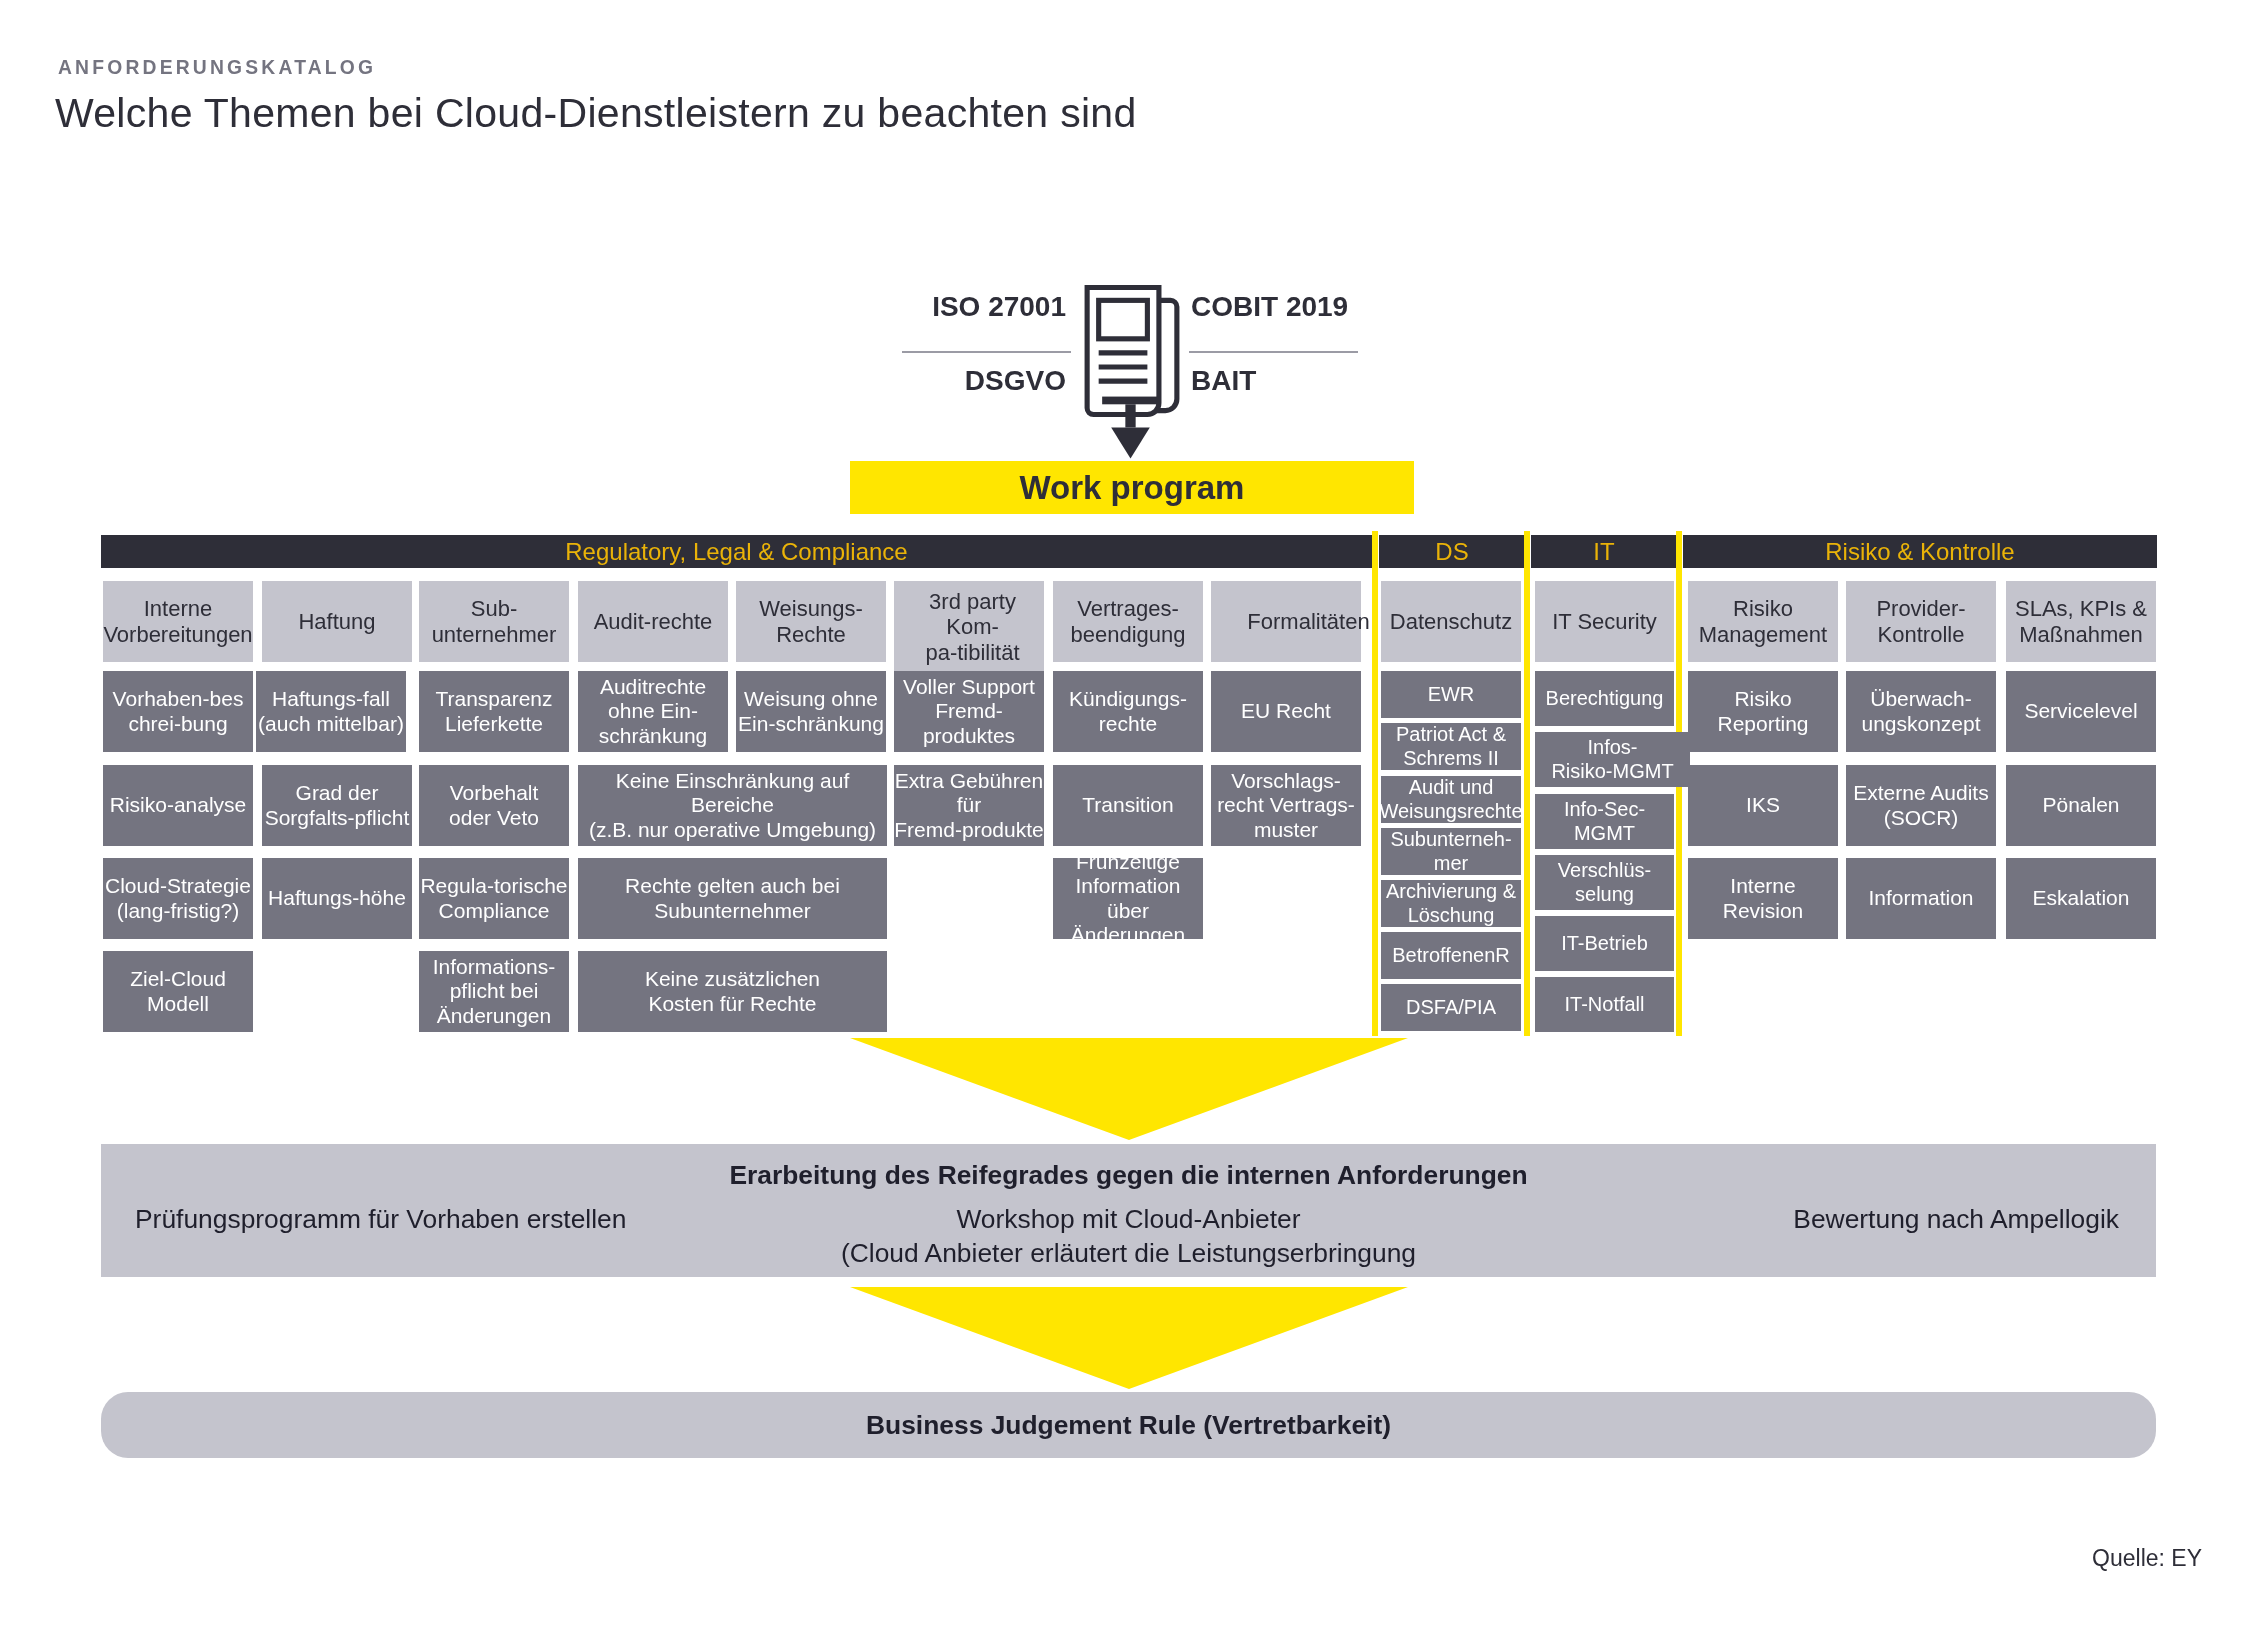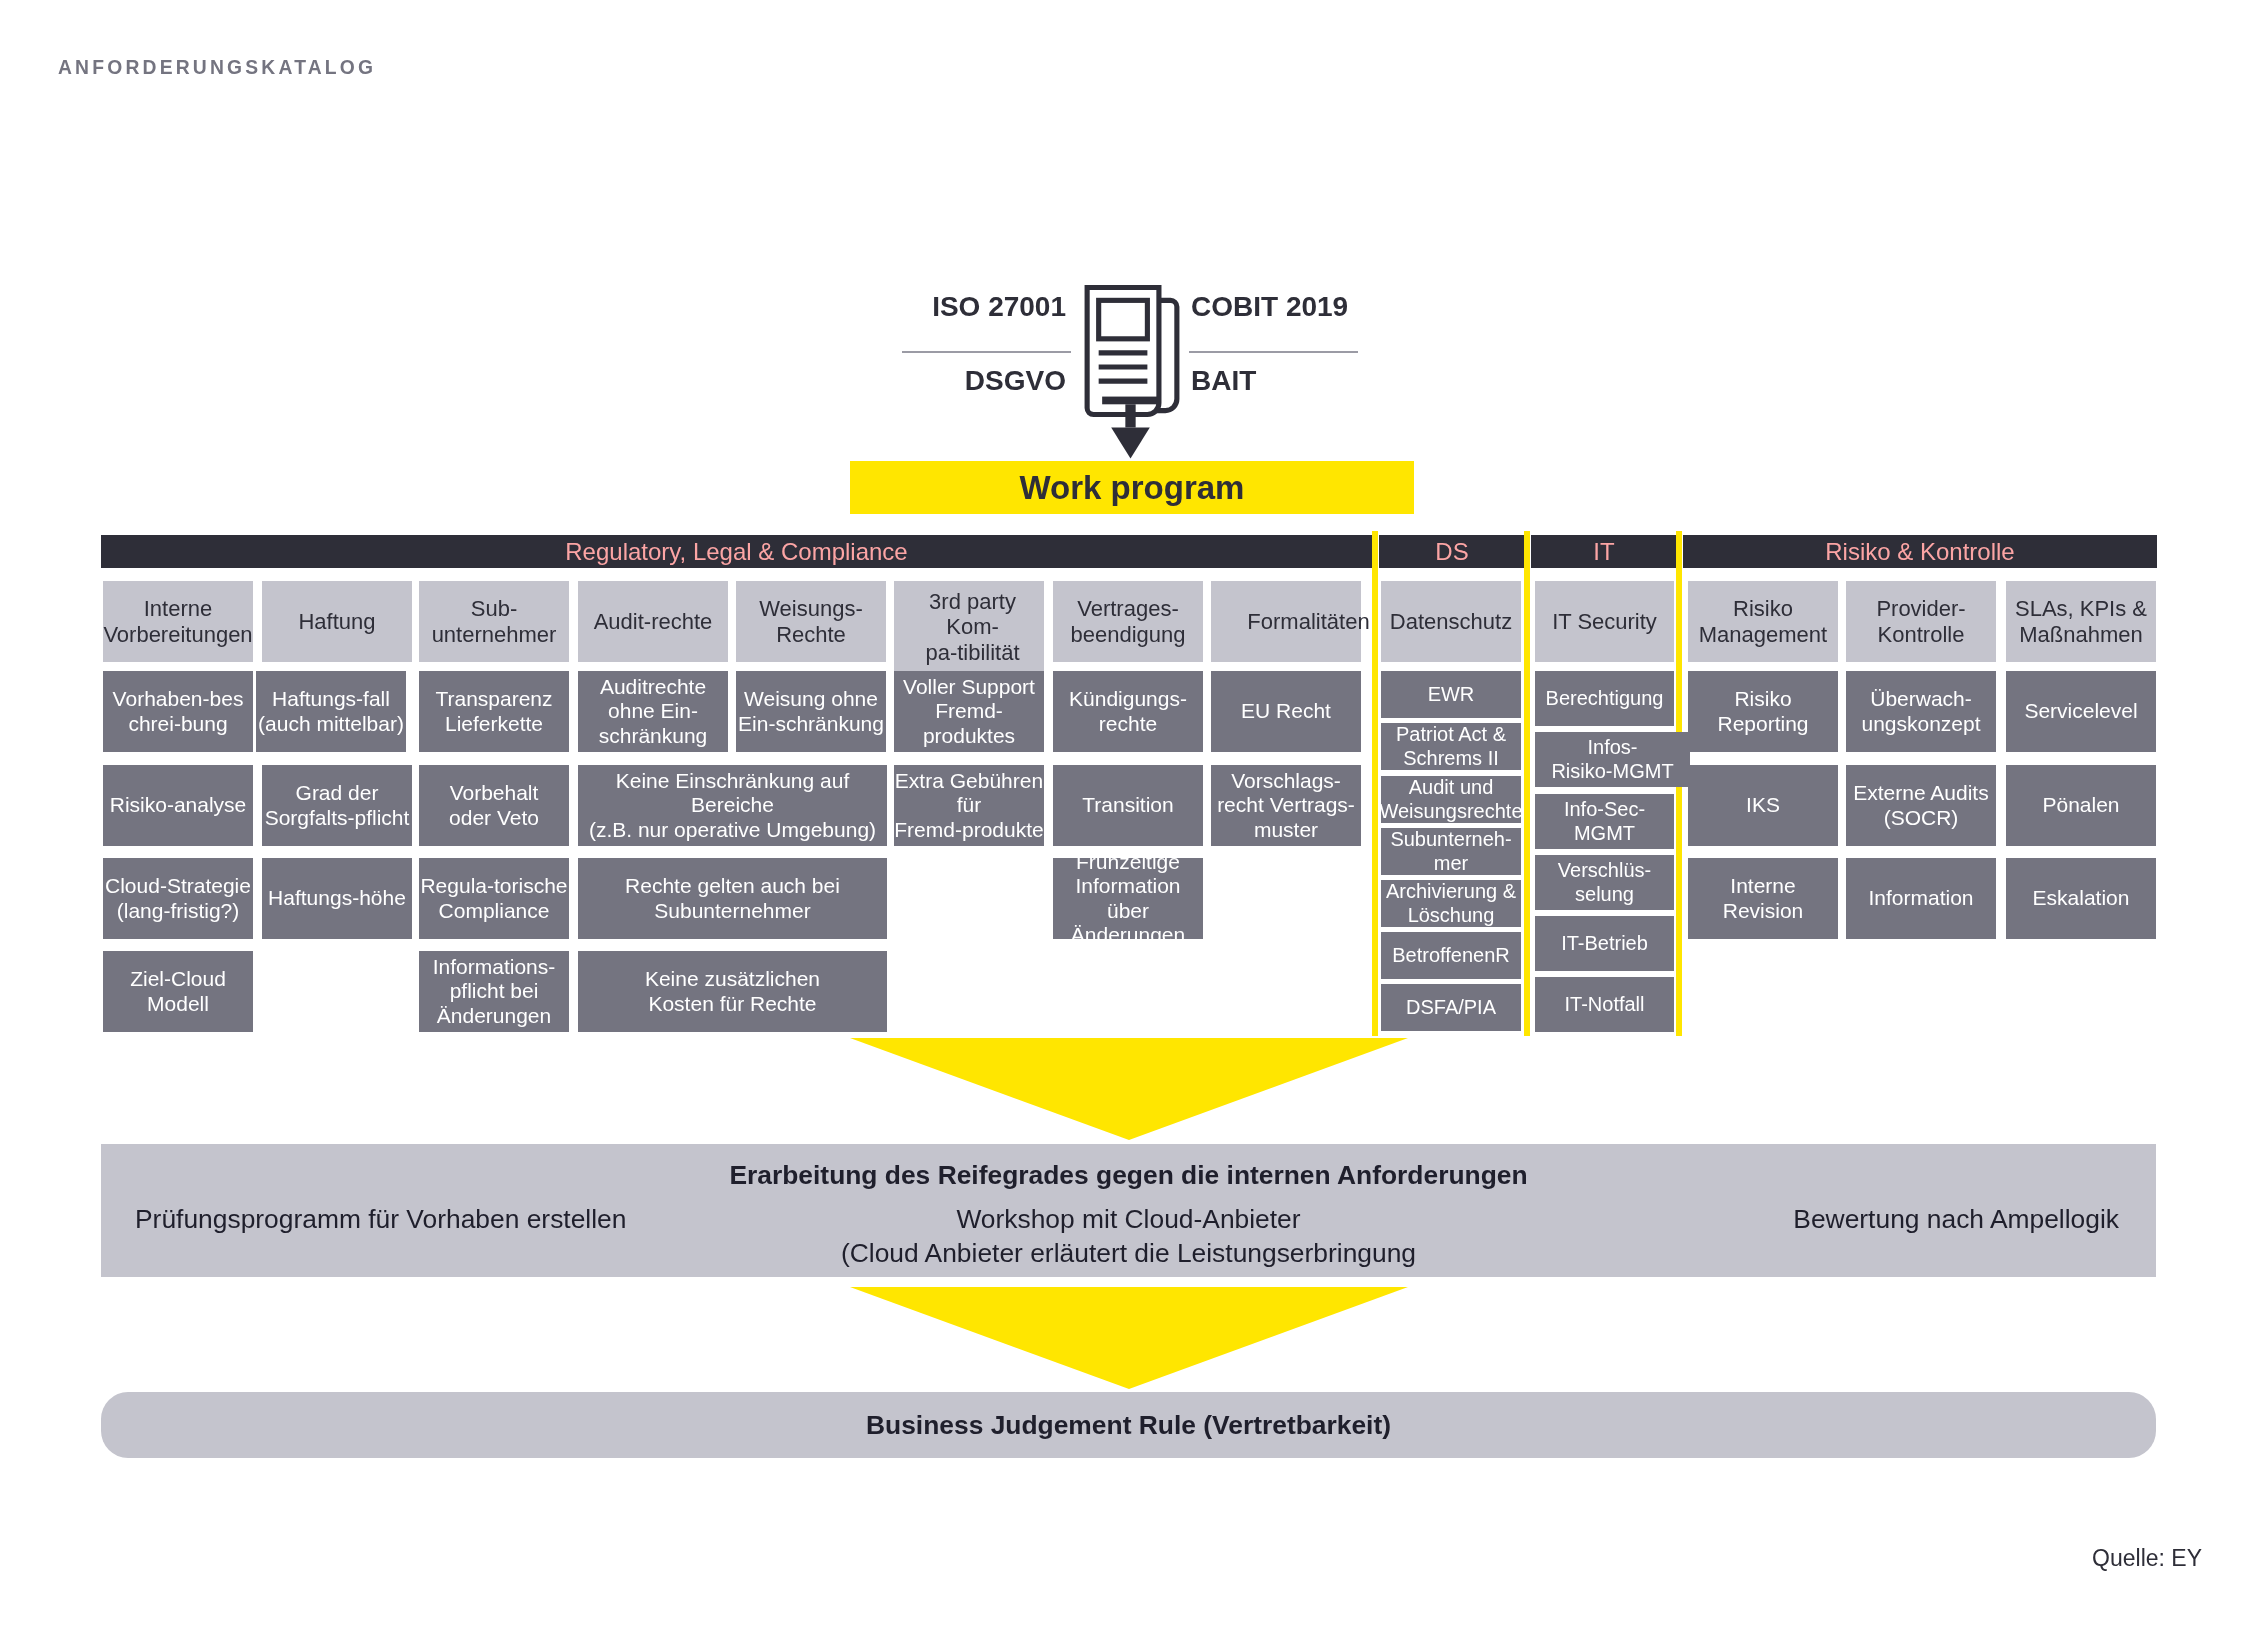--- a/index.html
+++ b/index.html
@@ -18,21 +18,21 @@
   .pagetitle{position:absolute;left:55px;top:90px;font-size:41px;font-weight:400;color:var(--dark);letter-spacing:0.3px;}
 
   .srclabel{position:absolute;font-size:28px;font-weight:700;color:var(--dark);}
   .srcrule{position:absolute;height:1.9px;background:#9B9BA5;}
   .ta-r{text-align:right;}
   .ta-l{text-align:left;}
 
   .workbanner{position:absolute;left:850px;top:461px;width:564px;height:53px;background:var(--yellow);
     display:flex;align-items:center;justify-content:center;font-size:33px;font-weight:700;color:var(--dark);}
 
-  .secbar{position:absolute;top:535px;height:33px;background:var(--dark);color:#fca5a5;font-size:24px;
+  .secbar{position:absolute;top:535px;height:33px;background:var(--dark);color:#eab308;font-size:24px;
     display:flex;align-items:center;justify-content:center;}
   .vline{position:absolute;top:531px;height:505px;width:6.4px;background:var(--yellow);}
 
   .cell{position:absolute;background:var(--cellgray);color:#fff;font-size:21px;line-height:1.16;
     display:flex;align-items:center;justify-content:center;text-align:center;white-space:pre-line;}
   .hcell{background:var(--lightgray);color:var(--dark);font-size:22px;}
   .scell{font-size:20px;}
 
   .flowarrow{position:absolute;left:850px;width:558px;height:102px;background:var(--yellow);
     clip-path:polygon(0 0,100% 0,50% 100%);}
@@ -49,20 +49,21 @@
 
   .source-note{position:absolute;right:59px;top:1545px;font-size:23px;color:var(--dark);}
   svg{display:block;}
 </style>
 </head>
 <body>
 
 <div id="canvas">
 
   <div class="eyebrow">ANFORDERUNGSKATALOG</div>
+  <div class="pagetitle">Welche Themen bei Cloud-Dienstleistern zu beachten sind</div>
 
   <div class="srclabel ta-r" style="left:895px;top:291px;width:171px;">ISO 27001</div>
   <div class="srcrule" style="left:902px;top:351px;width:169px;"></div>
   <div class="srclabel ta-r" style="left:895px;top:365px;width:171px;">DSGVO</div>
 
   <div style="position:absolute;left:1082px;top:282px;">
     <svg width="100" height="138" viewBox="0 0 78 107">
       <path d="M57 14 h12 a5 5 0 0 1 5 5 v72 a9 9 0 0 1 -9 9 h-8 z" fill="#fff" stroke="#2E2E38" stroke-width="4"></path>
       <path d="M4 4 h56 v90 a9 9 0 0 1 -9 9 h-42 a5 5 0 0 1 -5 -5 z" fill="#fff" stroke="#2E2E38" stroke-width="4"></path>
       <rect x="13" y="14" width="38" height="30" fill="none" stroke="#2E2E38" stroke-width="4"></rect>

